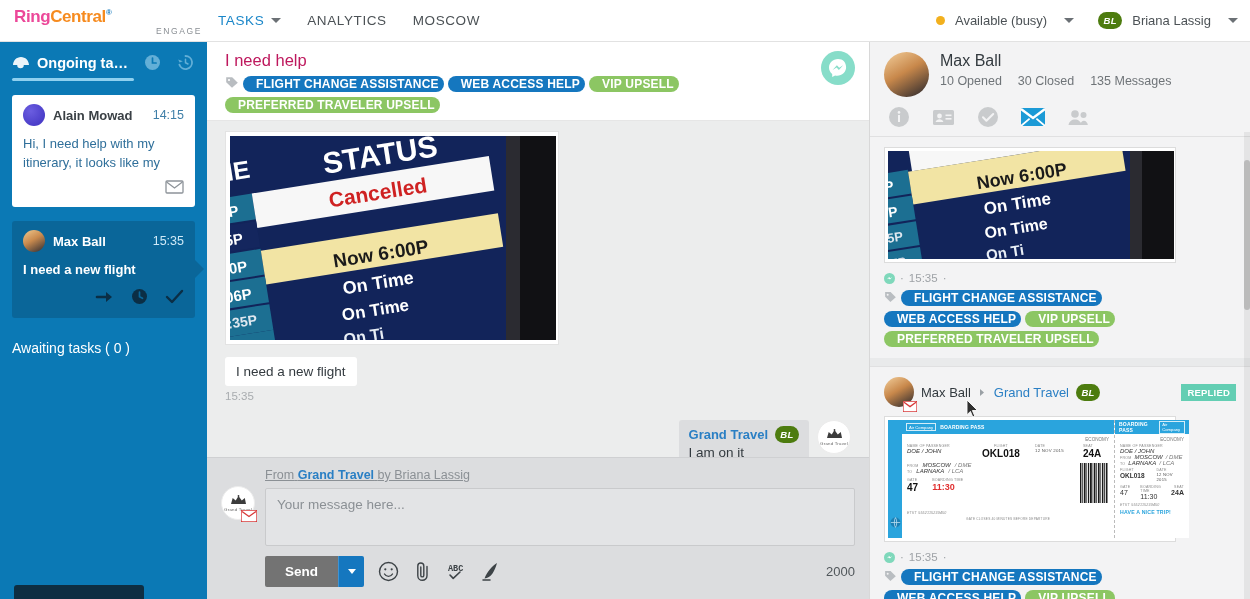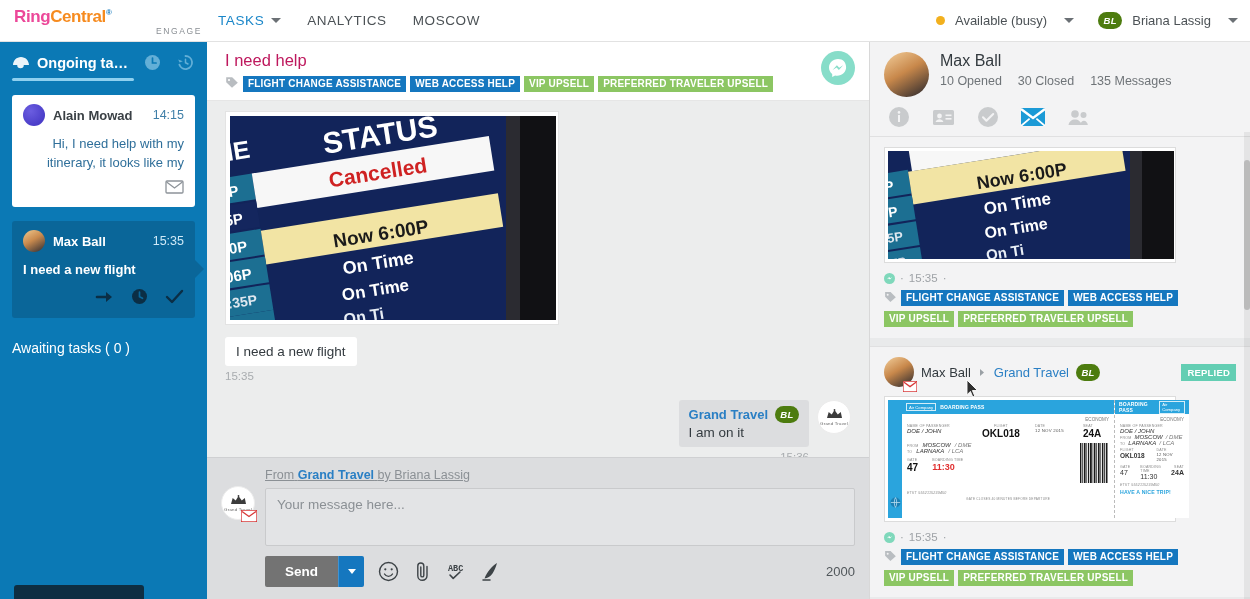--- a/index.html
+++ b/index.html
@@ -46,21 +46,21 @@
   .sidebar { width: 207px; flex: 0 0 207px; background: #0b79b5; position: relative; overflow: hidden; }
   .side-tabs { display: flex; align-items: center; gap: 16px; padding: 12px 10px 0 12px; }
   .side-tab-main { display: flex; align-items: center; gap: 7px; color: #fff; font-size: 14.5px; font-weight: bold; }
   .side-icon { opacity: .92; display: flex; align-items: center; }
   .side-underline { height: 3px; background: #8fd0ef; margin: 7px 10px 0 12px; width: 122px; border-radius: 2px; }
 
   .taskcard {
     margin: 14px 12px 0 12px; border-radius: 3px; position: relative;
     padding: 9px 11px 9px 11px;
   }
-  .taskcard.white { background: #fff; text-align: right; }
+  .taskcard.white { background: #fff; }
   .taskcard.sel { background: #0a6699; }
   .tc-head { display: flex; align-items: center; gap: 8px; }
   .tc-avatar { width: 22px; height: 22px; border-radius: 50%; flex: 0 0 22px; }
   .tc-avatar.purple { background: radial-gradient(circle at 35% 32%, #6b5de0 0%, #4b3ec9 70%); }
   .tc-avatar.photo { background: linear-gradient(150deg,#f0c98f 0%,#c98a4e 45%,#2a2a32 100%); }
   .tc-name { font-size: 13px; font-weight: bold; }
   .taskcard.white .tc-name { color: #3a4045; }
   .taskcard.sel .tc-name { color: #fff; }
   .tc-time { margin-left: auto; font-size: 12.5px; }
   .taskcard.white .tc-time { color: #3f7fa8; }
@@ -76,21 +76,21 @@
     border-bottom: 10px solid transparent; border-left: 10px solid #0a6699;
   }
   .awaiting { color: #fff; font-size: 14px; padding: 22px 0 0 12px; }
   .side-bottom-bar { position: absolute; left: 14px; bottom: 0; width: 130px; height: 14px; background: #0e2e42; border-radius: 3px 3px 0 0; }
 
   
   .center { flex: 1; display: flex; flex-direction: column; min-width: 0; background: #eceded; border-right: 1px solid #d8d8d8; }
   .conv-head { background: #fff; padding: 9px 14px 7px 18px; display: flex; align-items: flex-start; border-bottom: 1px solid #e6e6e6; }
   .conv-title { font-size: 16.5px; color: #be185d; }
   .tagrow { display: flex; align-items: center; gap: 4px; margin-top: 5px; flex-wrap: wrap; }
-  .tag { font-size: 10px; font-weight: bold; color: #fff; padding: 3px 5px 3px 5px; letter-spacing: .2px; line-height: 10px; }
+  .tag { font-size: 12px; font-weight: bold; color: #fff; padding: 3px 5px 3px 13px; letter-spacing: .2px; line-height: 10px; border-radius: 8px; }
   .tag.blue { background: #1577bf; }
   .tag.green { background: #8cc663; }
   .msgr-circle {
     margin-left: auto; width: 34px; height: 34px; border-radius: 50%;
     background: #87ddc9; display: flex; align-items: center; justify-content: center; flex: 0 0 34px;
   }
 
   .thread { flex: 1; overflow: hidden; padding: 10px 18px 0 18px; position: relative; }
   .img-card { background: #fff; border: 1px solid #e3e3e3; padding: 4px; width: 334px; }
   .flightboard { width: 326px; height: 204px; overflow: hidden; position: relative; background: #0c1c44; }

